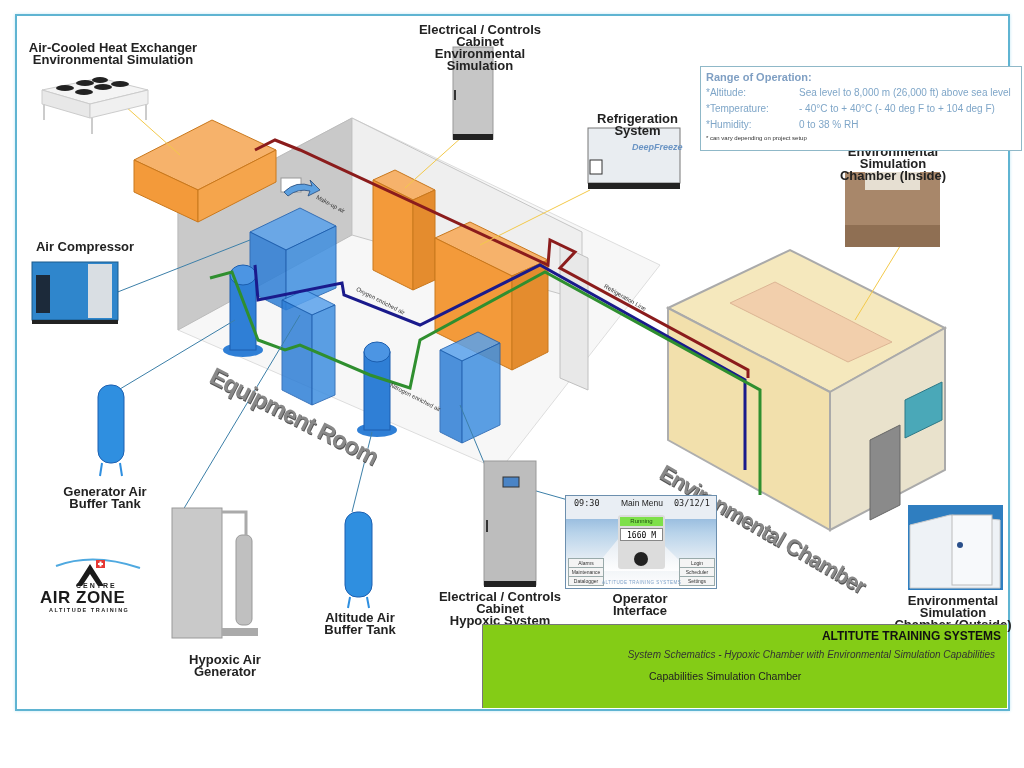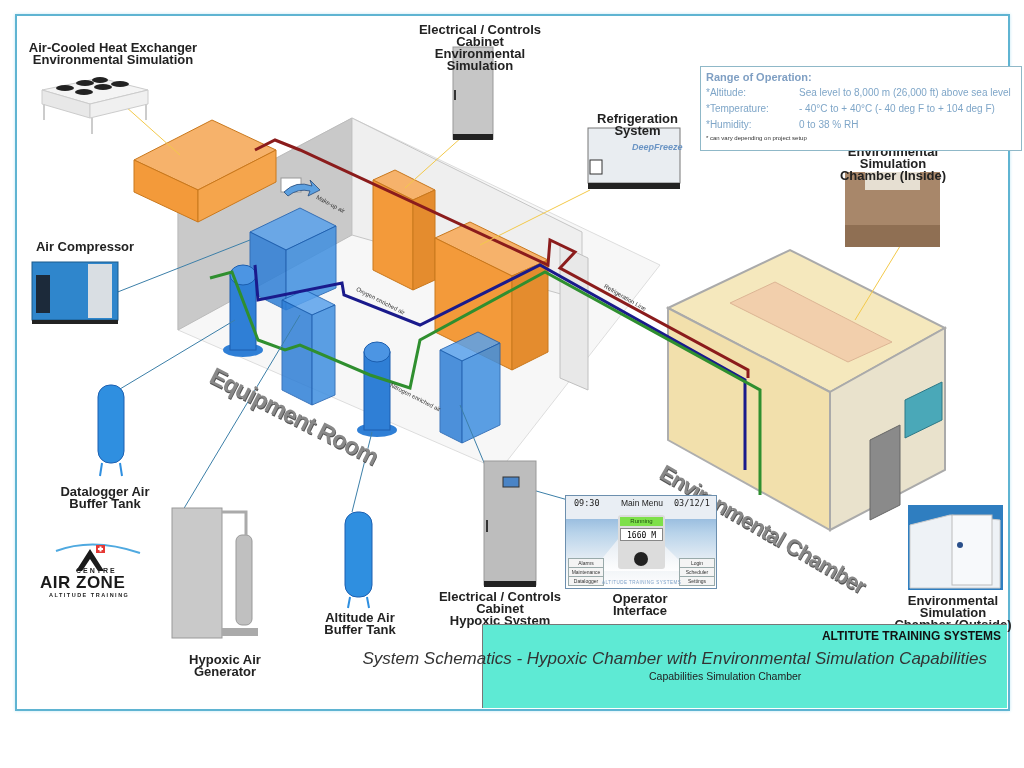--- a/index.html
+++ b/index.html
@@ -6,37 +6,37 @@
   body{width:1024px;height:768px;position:relative;overflow:hidden;font-family:"Liberation Sans",sans-serif;}
   .frame{position:absolute;left:15px;top:14px;width:991px;height:693px;border:2px solid #5fb4d2;box-shadow:0 0 3px #bfe8f5;}
   svg.scheme{position:absolute;left:0;top:0;}
   .lbl{position:absolute;font-weight:bold;font-size:13px;color:#222;text-align:center;line-height:12px;}
   .range{position:absolute;left:700px;top:22px;width:320px;height:83px;border:1px solid #8fb8c8;background:#fff;font-size:10px;color:#7fa6c8;margin-top:44px;}
   .range .title{position:absolute;left:5px;top:4px;font-weight:bold;font-size:11px;color:#7f9fc3;}
   .range .row{position:absolute;left:5px;height:14px;}
   .range .k{position:absolute;left:0;width:90px;}
   .range .v{position:absolute;left:93px;white-space:nowrap;}
   .range .note{position:absolute;left:5px;top:68px;font-size:6px;color:#333;}
-  .titleblock{position:absolute;left:482px;top:624px;width:524px;height:83px;border-left:1px solid #777;border-top:1px solid #777;background:#5eead4;}
+  .titleblock{position:absolute;left:482px;top:624px;width:524px;height:83px;border-left:1px solid #777;border-top:1px solid #777;background:#84cc16;}
   .tb1{position:absolute;right:6px;top:4px;font-weight:bold;font-size:12px;color:#111;}
-  .tb2{position:absolute;right:20px;top:24px;font-style:italic;font-size:17px;color:#333;white-space:nowrap;}
+  .tb2{position:absolute;right:12px;top:24px;font-style:italic;font-size:10px;color:#333;white-space:nowrap;}
   .tb3{position:absolute;left:166px;top:45px;font-size:10.5px;color:#222;white-space:nowrap;}
   .rot{position:absolute;font-weight:bold;color:#888;font-size:24px;transform-origin:left top;white-space:nowrap;text-shadow:1px 1px 0 #555,-1px 0 0 #fff;letter-spacing:-1px;}
   .small-rot{position:absolute;font-size:6px;color:#333;transform-origin:left top;white-space:nowrap;}
   .hmi{position:absolute;left:565px;top:495px;width:150px;height:92px;background:linear-gradient(#6a9ccf,#b8d3ea 40%,#eef2f6 75%,#ffffff);border:1px solid #6c8fae;overflow:hidden;}
   .hmi .bar{position:absolute;left:0;top:0;width:100%;height:23px;background:#e9eef4;font-family:"DejaVu Sans Mono",monospace;font-size:8.5px;color:#222;}
   .hmi .bar span{position:absolute;top:2px;}
   .hmi .mount{position:absolute;left:26px;top:30px;width:98px;height:45px;background:linear-gradient(#dfe6ee,#ffffff);clip-path:polygon(0 100%,30% 20%,45% 40%,55% 0,70% 35%,100% 100%);opacity:.9;}
   .hmi .panel{position:absolute;left:52px;top:19px;width:47px;height:54px;background:#dcdcdc;border-radius:3px;}
   .hmi .run{position:absolute;left:54px;top:21px;width:43px;height:9px;background:#7ee04a;font-size:6px;text-align:center;line-height:9px;color:#1d4d10;}
   .hmi .alt{position:absolute;left:54px;top:32px;width:43px;height:13px;background:#fff;border:1px solid #888;font-family:"DejaVu Sans Mono",monospace;font-size:8px;text-align:center;line-height:13px;box-sizing:border-box;}
   .hmi .knob{position:absolute;left:68px;top:56px;width:14px;height:14px;border-radius:50%;background:#222;}
   .hmi .btn{position:absolute;width:34px;height:8px;background:#f4f4f4;border:1px solid #9aa;font-size:5px;text-align:center;line-height:8px;color:#333;}
   .hmi .brand{position:absolute;left:36px;top:84px;font-size:4.5px;color:#7da0c8;letter-spacing:.5px;}
-  .logo{position:absolute;left:38px;top:539px;width:110px;height:60px;text-align:right;}
+  .logo{position:absolute;left:38px;top:554px;width:110px;height:60px;text-align:right;}
   .logo .centre{position:absolute;left:38px;top:28px;font-weight:bold;font-size:7px;letter-spacing:2px;color:#222;}
   .logo .az{position:absolute;left:2px;top:34px;font-weight:bold;font-size:17px;color:#1a1a1a;letter-spacing:.5px;}
   .logo .at{position:absolute;left:11px;top:53px;font-size:5.5px;letter-spacing:1.5px;color:#222;font-weight:bold;}
 </style>
 </head>
 <body>
 
 <div class="frame"></div>
 
 <svg class="scheme" width="1024" height="768" viewBox="0 0 1024 768">
@@ -201,21 +201,21 @@
   <div>Electrical / Controls Cabinet</div>
   <div>Environmental Simulation</div>
 </div>
 <div class="lbl" style="left:575px;top:113px;width:125px;">Refrigeration System</div>
 <div class="lbl" style="left:828px;top:146px;width:130px;">
   <div>Environmental Simulation</div>
   <div>Chamber (Inside)</div>
 </div>
 <div class="lbl" style="left:30px;top:241px;width:110px;">Air Compressor</div>
 <div class="lbl" style="left:50px;top:486px;width:110px;">
-  <div>Datalogger Air</div>
+  <div>Generator Air</div>
   <div>Buffer Tank</div>
 </div>
 <div class="lbl" style="left:165px;top:654px;width:120px;">Hypoxic Air Generator</div>
 <div class="lbl" style="left:320px;top:612px;width:80px;">
   <div>Altitude Air</div>
   <div>Buffer Tank</div>
 </div>
 <div class="lbl" style="left:430px;top:591px;width:140px;">
   <div>Electrical / Controls Cabinet</div>
   <div>Hypoxic System</div>

